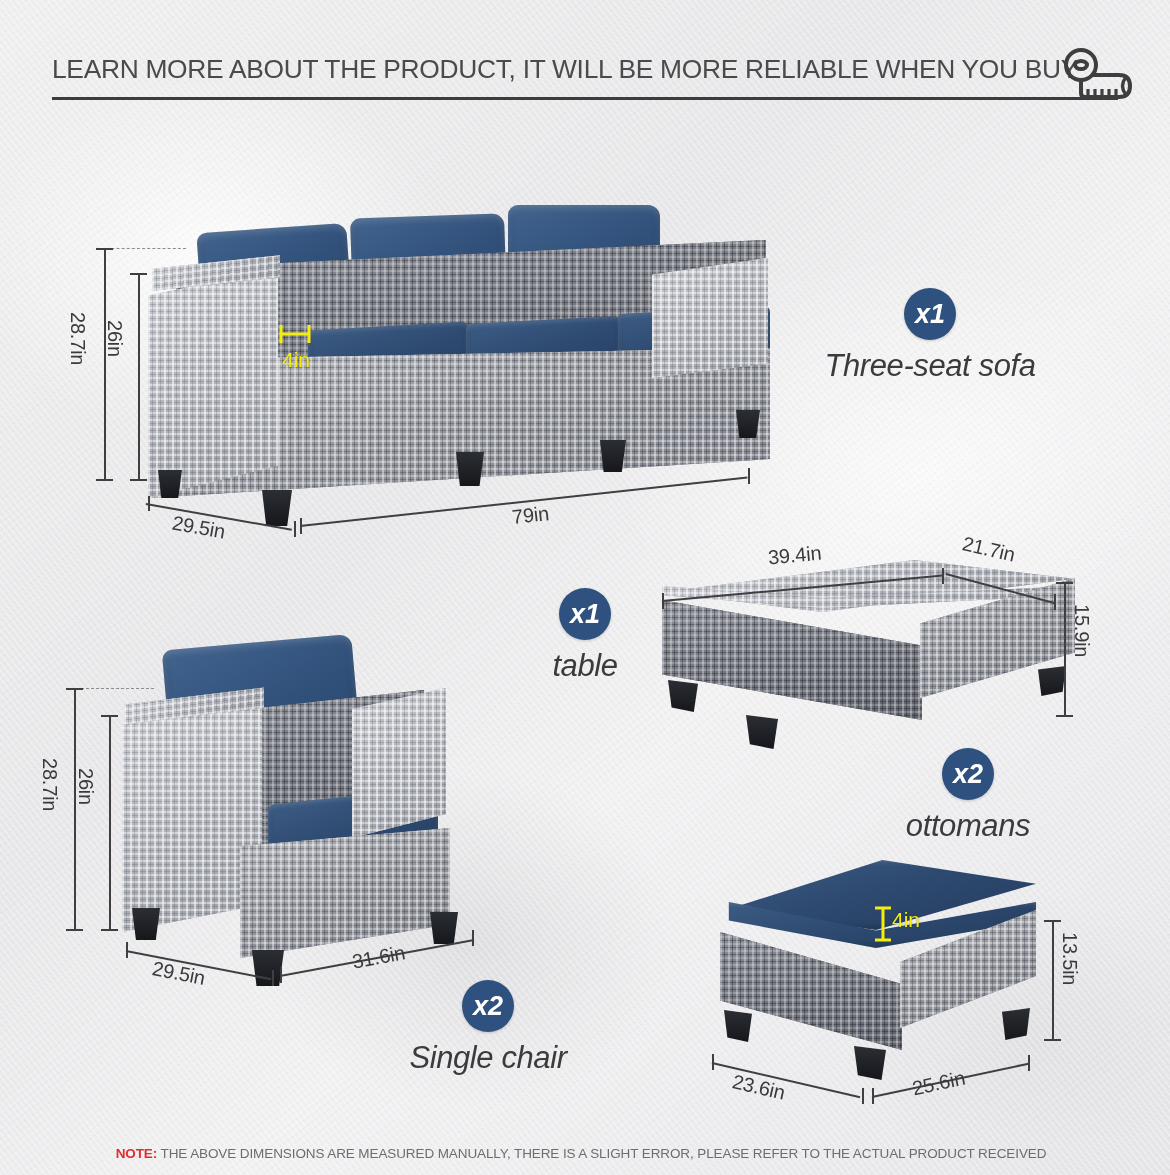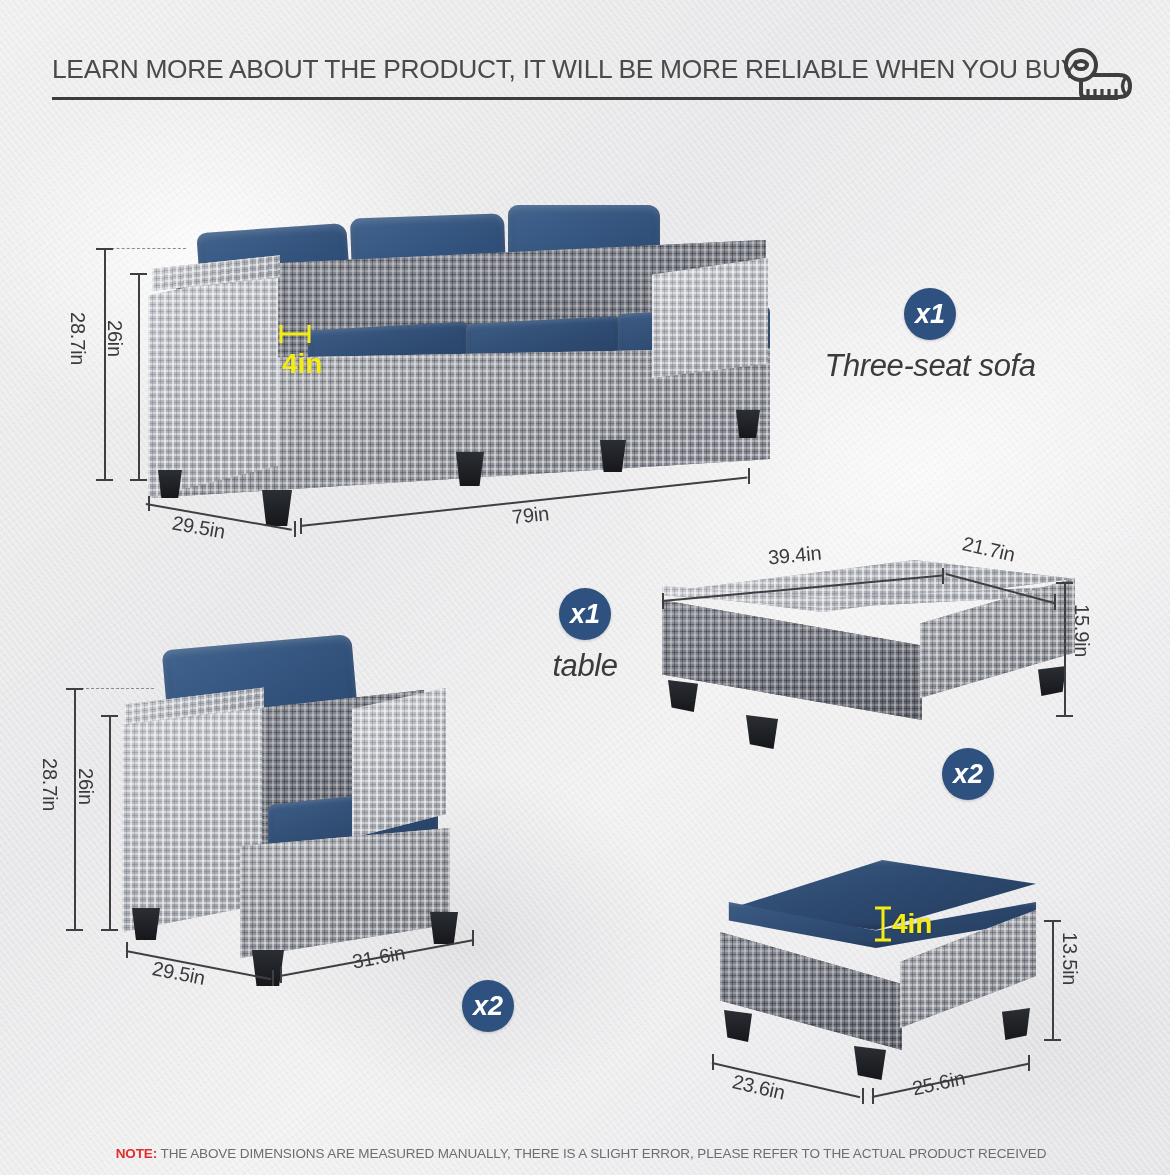--- a/index.html
+++ b/index.html
@@ -96,21 +96,21 @@
     position: absolute; color: #3a3a3c; font-size: 20px;
     white-space: nowrap; letter-spacing: -0.2px;
   }
   .dim-txt.vert { writing-mode: vertical-rl; }
   .dash {
     position: absolute; height: 0;
     border-top: 1.4px dashed #8c8c90;
   }
   .yellow-mark { position: absolute; }
   .yellow-txt {
-    position: absolute; color: #f5ec12; font-size: 28px; font-weight: bold;
+    position: absolute; color: #f5ec12; font-size: 21px; font-weight: normal;
     text-shadow: 0 0 2px rgba(0,0,0,.35);
   }
 
   
   .badge-group { position: absolute; text-align: center; font-style: italic; }
   .badge-circle {
     width: 52px; height: 52px; border-radius: 50%;
     background: #2f517f; color: #fff;
     font-size: 27px; font-weight: bold;
     display: flex; align-items: center; justify-content: center;
@@ -281,20 +281,21 @@
   <div class="dim-txt" style="left:152px;top:342px;transform:rotate(11deg);">29.5in</div>
 
   <div class="dim-line dim-h" style="left:280px;top:355px;width:196px;transform:rotate(-10.5deg);transform-origin:left center;"></div>
   <div class="dim-line dim-v" style="left:280px;top:347px;height:16px;"></div>
   <div class="dim-line dim-v" style="left:472px;top:310px;height:16px;"></div>
   <div class="dim-txt" style="left:352px;top:326px;transform:rotate(-10.5deg);">31.6in</div>
 </div>
 
 <div class="badge-group" style="left:378px;top:980px;width:220px;">
   <div class="badge-circle">x2</div>
+  <div class="badge-label">Single chair</div>
 </div>
 
 <div class="item" style="left:690px;top:850px;width:380px;height:230px;">
   <div class="cushion" style="position:absolute;left:26px;top:10px;width:320px;height:70px;clip-path:polygon(4% 70%,52% 0,100% 34%,50% 100%);border-radius:0;"></div>
   <div class="cushion" style="position:absolute;left:26px;top:52px;width:320px;height:46px;clip-path:polygon(4% 0,50% 62%,100% 0,100% 40%,50% 100%,4% 40%);border-radius:0;"></div>
   <div class="wicker-dark" style="position:absolute;left:30px;top:82px;width:182px;height:118px;clip-path:polygon(0 0,100% 44%,100% 100%,0 58%);"></div>
   <div class="wicker" style="position:absolute;left:210px;top:60px;width:136px;height:118px;clip-path:polygon(0 44%,100% 0,100% 56%,0 100%);"></div>
   <div class="foot" style="position:absolute;left:34px;top:160px;width:28px;height:32px;clip-path:polygon(0 0,100% 12%,86% 100%,12% 86%);"></div>
   <div class="foot" style="position:absolute;left:164px;top:196px;width:32px;height:34px;clip-path:polygon(0 0,100% 12%,86% 100%,12% 86%);"></div>
   <div class="foot" style="position:absolute;left:312px;top:158px;width:28px;height:32px;clip-path:polygon(0 12%,100% 0,88% 86%,12% 100%);"></div>
@@ -321,17 +322,18 @@
   <div class="dim-txt" style="left:42px;top:226px;transform:rotate(13deg);">23.6in</div>
 
   <div class="dim-line dim-h" style="left:182px;top:246px;width:160px;transform:rotate(-12deg);transform-origin:left center;"></div>
   <div class="dim-line dim-v" style="left:182px;top:238px;height:16px;"></div>
   <div class="dim-line dim-v" style="left:338px;top:205px;height:16px;"></div>
   <div class="dim-txt" style="left:222px;top:222px;transform:rotate(-12deg);">25.6in</div>
 </div>
 
 <div class="badge-group" style="left:848px;top:748px;width:240px;">
   <div class="badge-circle">x2</div>
+  <div class="badge-label">ottomans</div>
 </div>
 
 <div class="footer">
   <span class="note-kw">NOTE:</span><span class="note-body"> THE ABOVE DIMENSIONS ARE MEASURED MANUALLY, THERE IS A SLIGHT ERROR, PLEASE REFER TO THE ACTUAL PRODUCT RECEIVED</span>
 </div>
 
 </body></html>

